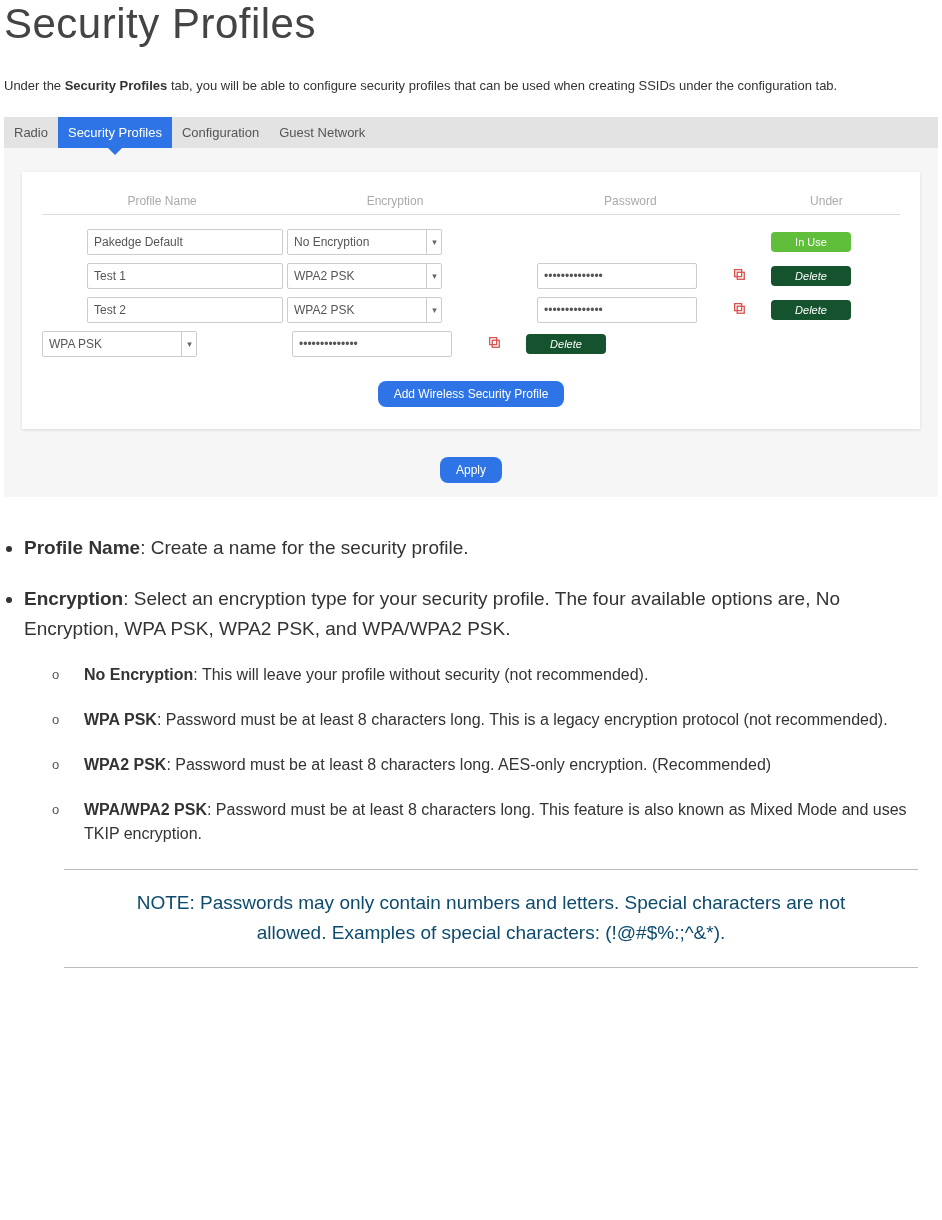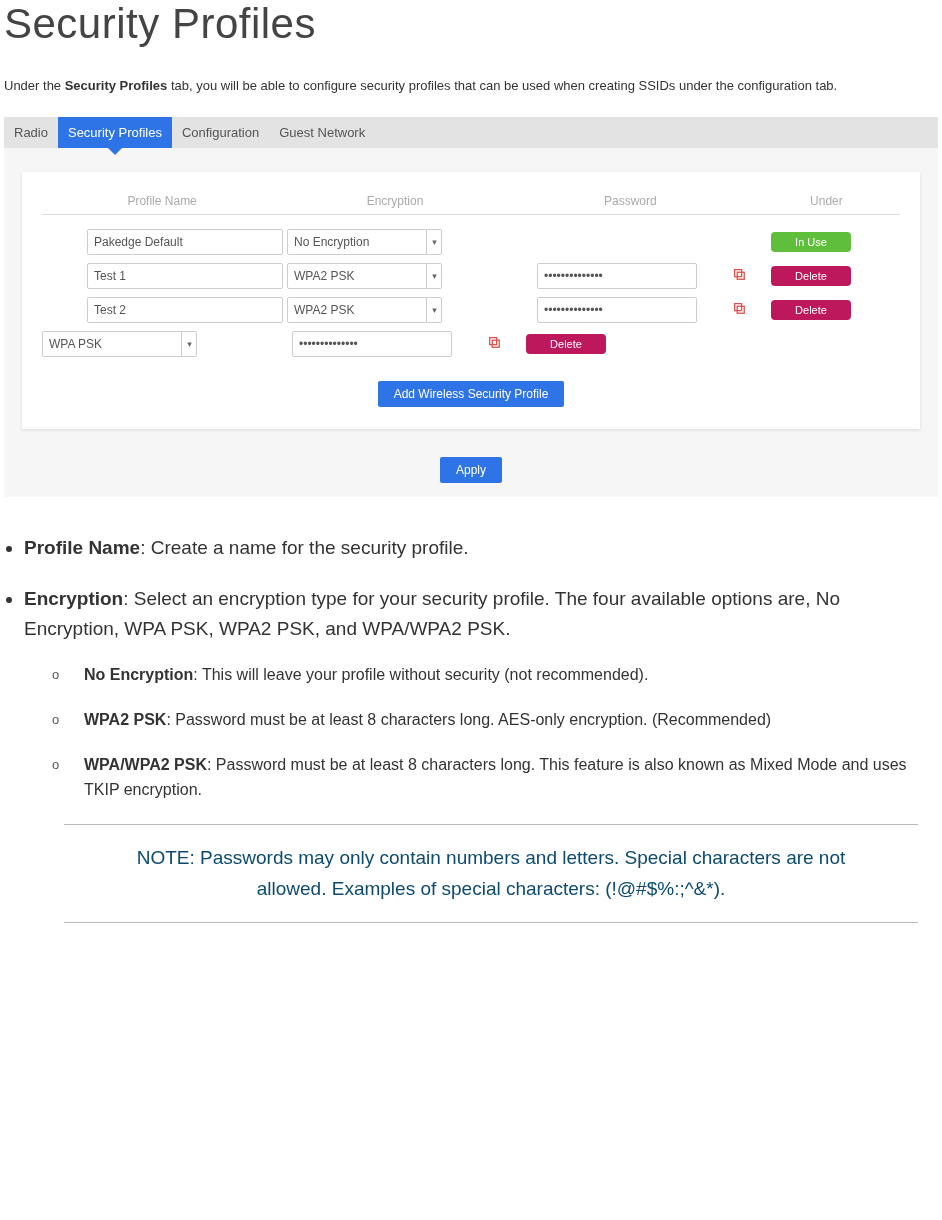--- a/index.html
+++ b/index.html
@@ -127,30 +127,30 @@
   .badge {
     display: inline-block;
     min-width: 80px;
     padding: 4px 14px;
     font-size: 11px;
     color: #fff;
     border-radius: 4px;
     text-align: center;
   }
   .badge.inuse  { background: #5fbf3a; }
-  .badge.delete { background: #be185d; cursor: pointer; }
+  .badge.delete { background: #14532d; cursor: pointer; font-style: italic; }
 
   .add-btn-wrap { text-align: center; margin-top: 20px; }
   .btn {
     display: inline-block;
     padding: 6px 16px;
     background: #2e74e6;
     color: #fff;
     font-size: 12px;
-    border-radius: 2px;
+    border-radius: 8px;
     cursor: pointer;
   }
   .apply-wrap { text-align: center; margin-top: 28px; }
 
   
   ul.bullets { margin: 36px 0 0 20px; padding: 0; }
   ul.bullets > li {
     list-style: disc;
     font-size: 19px;
     line-height: 1.55;
@@ -285,19 +285,20 @@
 </div>
 
 <ul class="bullets">
   <li>
     <strong>Profile Name</strong><span>: Create a name for the security profile.</span>
   </li>
   <li>
     <strong>Encryption</strong><span>: Select an encryption type for your security profile. The four available options are, No Encryption, WPA PSK, WPA2 PSK, and WPA/WPA2 PSK.</span>
     <ul class="sub">
       <li><strong>No Encryption</strong><span>: This will leave your profile without security (not recommended).</span></li>
+      <li><strong>WPA PSK</strong><span>: Password must be at least 8 characters long. This is a legacy encryption protocol (not recommended).</span></li>
       <li><strong>WPA2 PSK</strong><span>: Password must be at least 8 characters long. AES-only encryption. (Recommended)</span></li>
       <li><strong>WPA/WPA2 PSK</strong><span>: Password must be at least 8 characters long. This feature is also known as Mixed Mode and uses TKIP encryption.</span></li>
     </ul>
   </li>
 </ul>
 
 <div class="note-block">NOTE: Passwords may only contain numbers and letters. Special characters are not allowed. Examples of special characters: (!@#$%:;^&amp;*).</div>
 
 </body></html>

